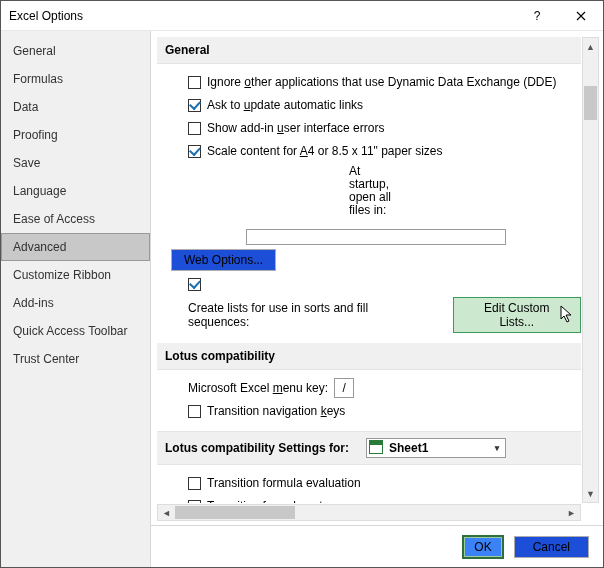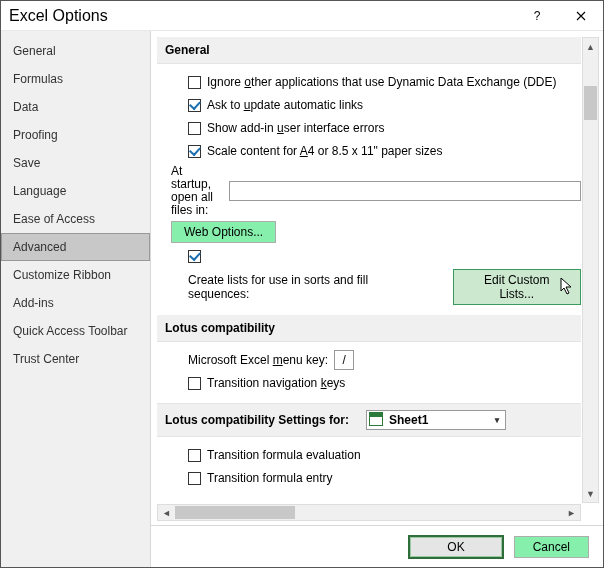--- a/index.html
+++ b/index.html
@@ -1,19 +1,19 @@
 <!DOCTYPE html>
 <html><head>
 <meta charset="utf-8">
 <style>
 * { box-sizing: border-box; font-family: "Segoe UI", Tahoma, sans-serif; font-size: 12px; }
 body { margin: 0; background: #fff; }
 .window { width: 604px; height: 568px; border: 1px solid #555; display: flex; flex-direction: column; position: relative; }
 .titlebar { height: 30px; display: flex; align-items: center; background: #fff; border-bottom: 1px solid #e8e8e8; }
-.titlebar-title { flex: 1; padding-left: 8px; font-size: 16px; color: #000; }
+.titlebar-title { flex: 1; padding-left: 8px; font-size: 12px; color: #000; }
 .titlebar-btn { width: 44px; height: 30px; display: flex; align-items: center; justify-content: center; color: #000; }
 .body { display: flex; flex: 1; overflow: hidden; }
 .sidebar { width: 150px; background: #f0f0f0; border-right: 1px solid #d8d8d8; padding-top: 6px; }
 .side-item { padding: 7px 12px; color: #333; cursor: default; }
 .side-item.selected { background: #c8c8c8; border: 1px solid #999; padding: 6px 11px; }
 .main-wrap { flex: 1; display: flex; flex-direction: column; position: relative; }
 .main-content { flex: 1; overflow: hidden; position: relative; padding: 6px 4px 0 6px; }
 .scroll-area { position: absolute; top: 6px; left: 6px; right: 22px; bottom: 22px; overflow: hidden; }
 .vscroll { position: absolute; top: 6px; right: 4px; bottom: 22px; width: 17px; background: #f0f0f0; border: 1px solid #ddd; }
 .vscroll .arrow { height: 17px; display:flex; align-items:center; justify-content:center; font-size:9px; color:#555;}
@@ -22,35 +22,35 @@
 .hscroll .arrow { width: 17px; height:15px; display:inline-flex; align-items:center; justify-content:center; font-size:9px; color:#555;}
 .hscroll .track { position:absolute; left:17px; right:17px; top:0; bottom:0; }
 .hscroll .thumb { position:absolute; left:0; width:120px; top:1px; bottom:1px; background:#c8c8c8; }
 .section-bar { background: #f0f0f0; padding: 6px 8px; font-weight: bold; margin-bottom: 8px; border-bottom:1px solid #e4e4e4; }
 .row { display: flex; align-items: center; margin: 3px 0 3px 31px; min-height: 20px; }
 .row.nomarg { margin-left: 14px; }
 .chk { display: flex; align-items: center; gap: 6px; }
 .chkbox { width: 13px; height: 13px; border: 1px solid #333; display: inline-flex; align-items: center; justify-content: center; background: #fff; flex-shrink:0;}
 .chkbox.checked::after { content: ""; width: 8px; height: 5px; border-left: 2px solid #1a6fb0; border-bottom: 2px solid #1a6fb0; transform: rotate(-48deg) translate(1px,-1px); }
 .label { color: #000; }
-.button { background: #86efac; border: 1px solid #adadad; padding: 3px 12px; cursor: default; }
+.button { background: #1d4ed8; border: 1px solid #adadad; padding: 3px 12px; cursor: default; }
 .button.highlight { background: #cce8cf; border-color: #3a9c5c; }
 .textfield { border: 1px solid #999; height: 20px; padding: 0 4px; background:#fff; }
 .small-field { width: 20px; text-align: center; }
 .wide-field { flex:1; min-width: 260px; }
-.startup-row { display:flex; align-items:center; margin:4px 0 4px 14px; gap:4px; }
+.startup-row { display:flex; align-items:center; margin:4px 0 4px 14px; gap:12px;flex-direction:column; }
 .startup-label { width: 54px; line-height: 13px; }
 .section2 { margin-top: 10px; }
 .lotus-bar { background: #f0f0f0; padding: 6px 8px; font-weight: bold; display:flex; align-items:center; gap:17px; border-top:1px solid #e4e4e4; border-bottom:1px solid #e4e4e4; margin-bottom:8px;}
 .dropdown { display:flex; align-items:center; border:1px solid #999; height:20px; background:#fff; width:140px; }
 .dropdown .dd-icon { width:16px; height:16px; margin:0 2px; display:inline-flex; }
 .dropdown .dd-text { flex:1; padding:0 2px; }
 .dropdown .dd-btn { width:16px; height:18px; display:flex; align-items:center; justify-content:center; border-left:0; color:#333; font-size:9px;}
 .footer { height: 42px; border-top: 1px solid #d8d8d8; display:flex; justify-content:flex-end; align-items:center; gap:10px; padding: 0 14px; background:#fff; }
-.footer .button.ok { border: 2px solid #2f6e3a; background:#e5e5e5; padding: 3px 37px; box-shadow: inset 0 0 0 1px #9aca9f; }
+.footer .button.ok { border: 2px solid #2f6e3a; background:#3b82f6; padding: 3px 10px; box-shadow: inset 0 0 0 1px #9aca9f; }
 .footer .button { padding: 3px 18px; }
 u { text-decoration: underline; }
 .cursor { position:absolute; width:16px; height:20px; pointer-events:none; }
 .sheet-icon { display:inline-block; width:14px; height:14px; position:relative; }
 .sheet-icon::before { content:""; position:absolute; inset:0; border:1px solid #2a7a3a; background: linear-gradient(#fff,#fff); }
 .sheet-icon::after { content:""; position:absolute; left:0; right:0; top:0; height:5px; background:#2a7a3a; }
 </style>
 </head>
 <body>
 

